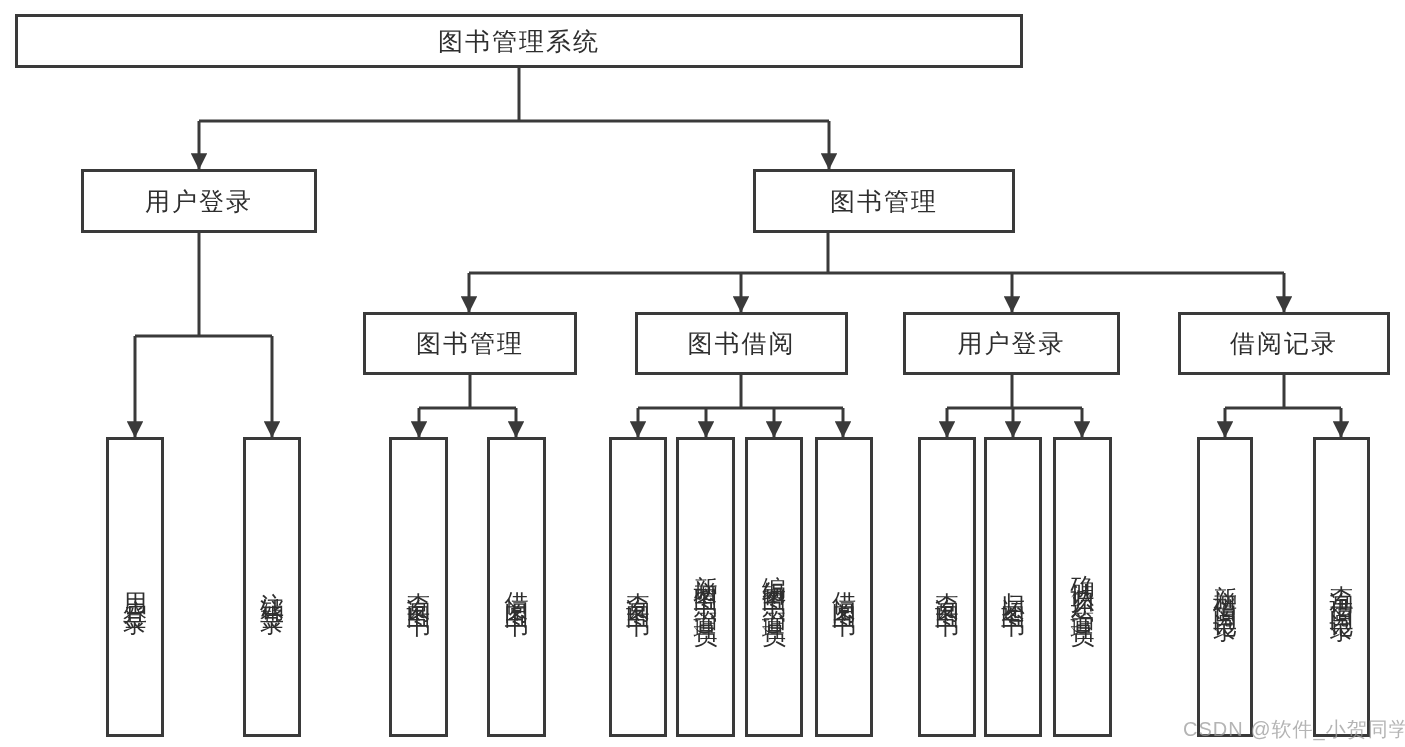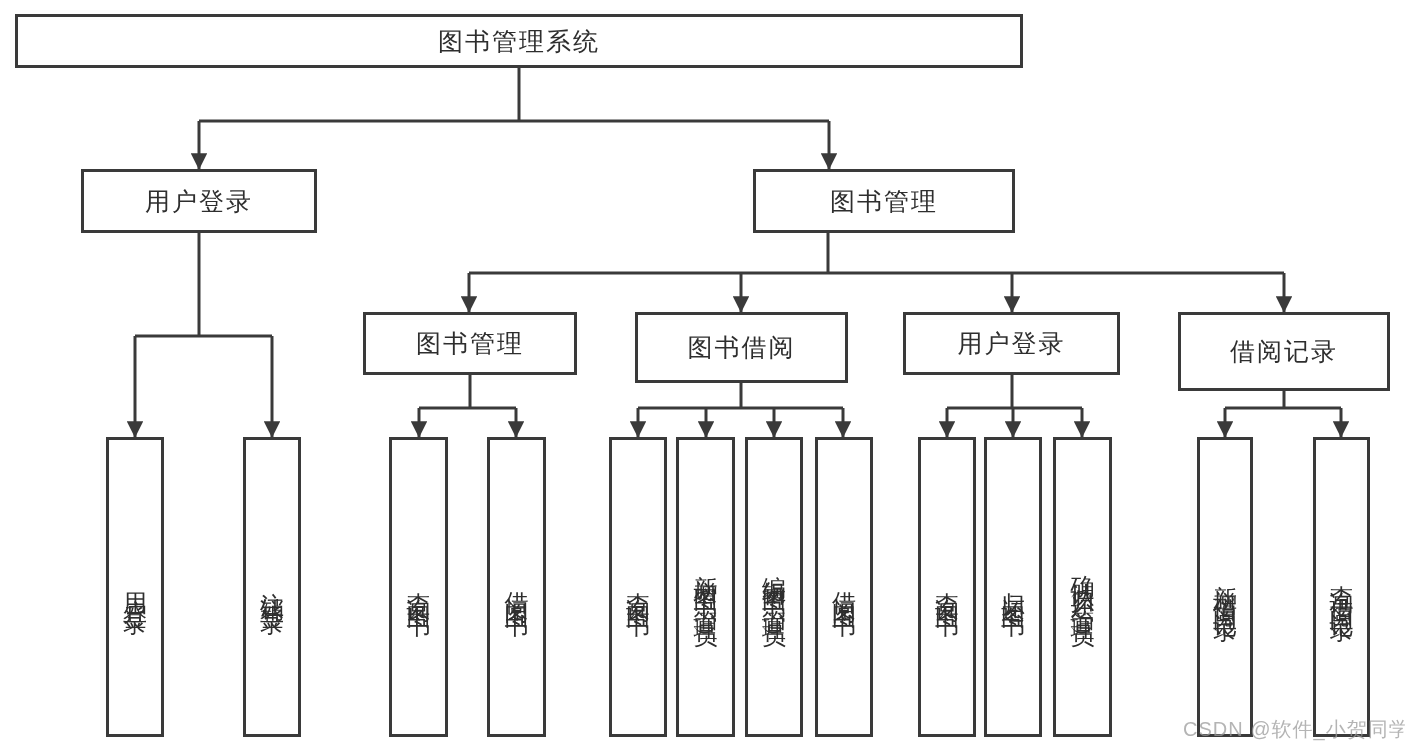--- a/index.html
+++ b/index.html
@@ -62,23 +62,23 @@
       <line x1="1341" y1="408" x2="1341" y2="437" marker-end="url(#arw)"></line>
     </g>
   </svg>
 
   <div class="node h" style="left:15px;top:14px;width:1008px;height:54px">图书管理系统</div>
 
   <div class="node h" style="left:81px;top:169px;width:236px;height:64px">用户登录</div>
   <div class="node h" style="left:753px;top:169px;width:262px;height:64px">图书管理</div>
 
   <div class="node h" style="left:363px;top:312px;width:214px;height:63px">图书管理</div>
-  <div class="node h" style="left:635px;top:312px;width:213px;height:71px">图书借阅</div>
+  <div class="node h" style="left:635px;top:312px;width:213px;height:63px">图书借阅</div>
   <div class="node h" style="left:903px;top:312px;width:217px;height:63px">用户登录</div>
-  <div class="node h" style="left:1178px;top:312px;width:212px;height:79px">借阅记录</div>
+  <div class="node h" style="left:1178px;top:312px;width:212px;height:63px">借阅记录</div>
 
   <div class="node v" style="left:106px;top:437px;width:58px;height:300px">用户登录</div>
   <div class="node v" style="left:243px;top:437px;width:58px;height:300px">注销登录</div>
 
   <div class="node v" style="left:389px;top:437px;width:59px;height:300px">查询图书</div>
   <div class="node v" style="left:487px;top:437px;width:59px;height:300px">借阅图书</div>
 
   <div class="node v" style="left:609px;top:437px;width:58px;height:300px">查询图书</div>
   <div class="node v" style="left:676px;top:437px;width:59px;height:300px">新增图书（管理员）</div>
   <div class="node v" style="left:745px;top:437px;width:58px;height:300px">编辑图书（管理员）</div>

